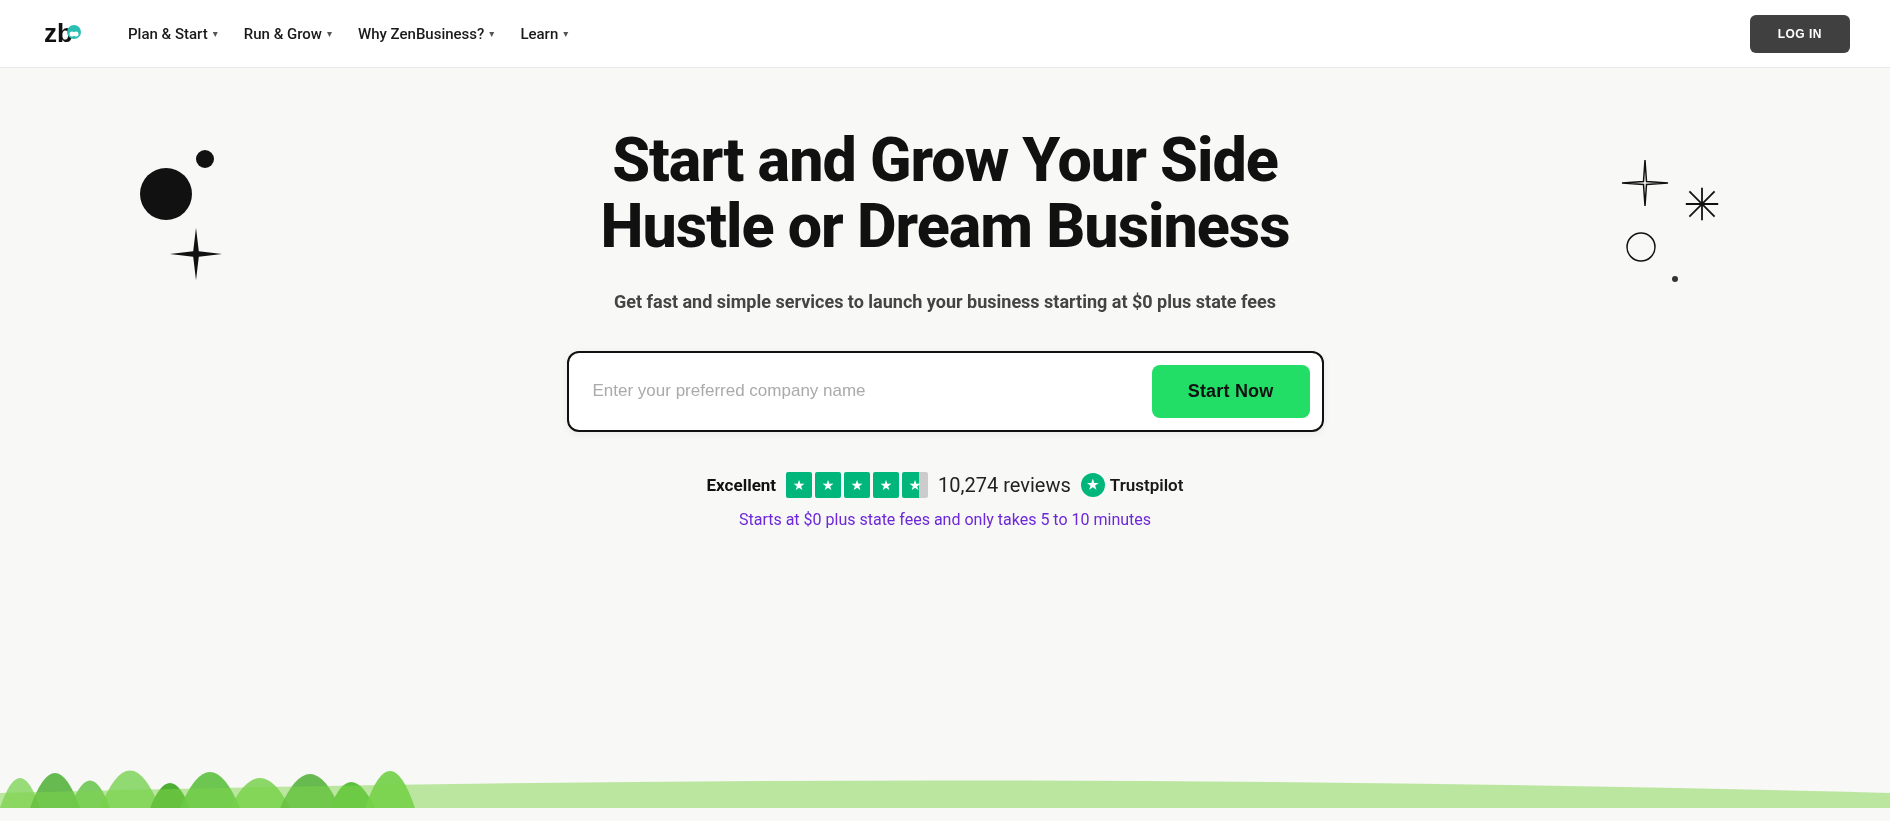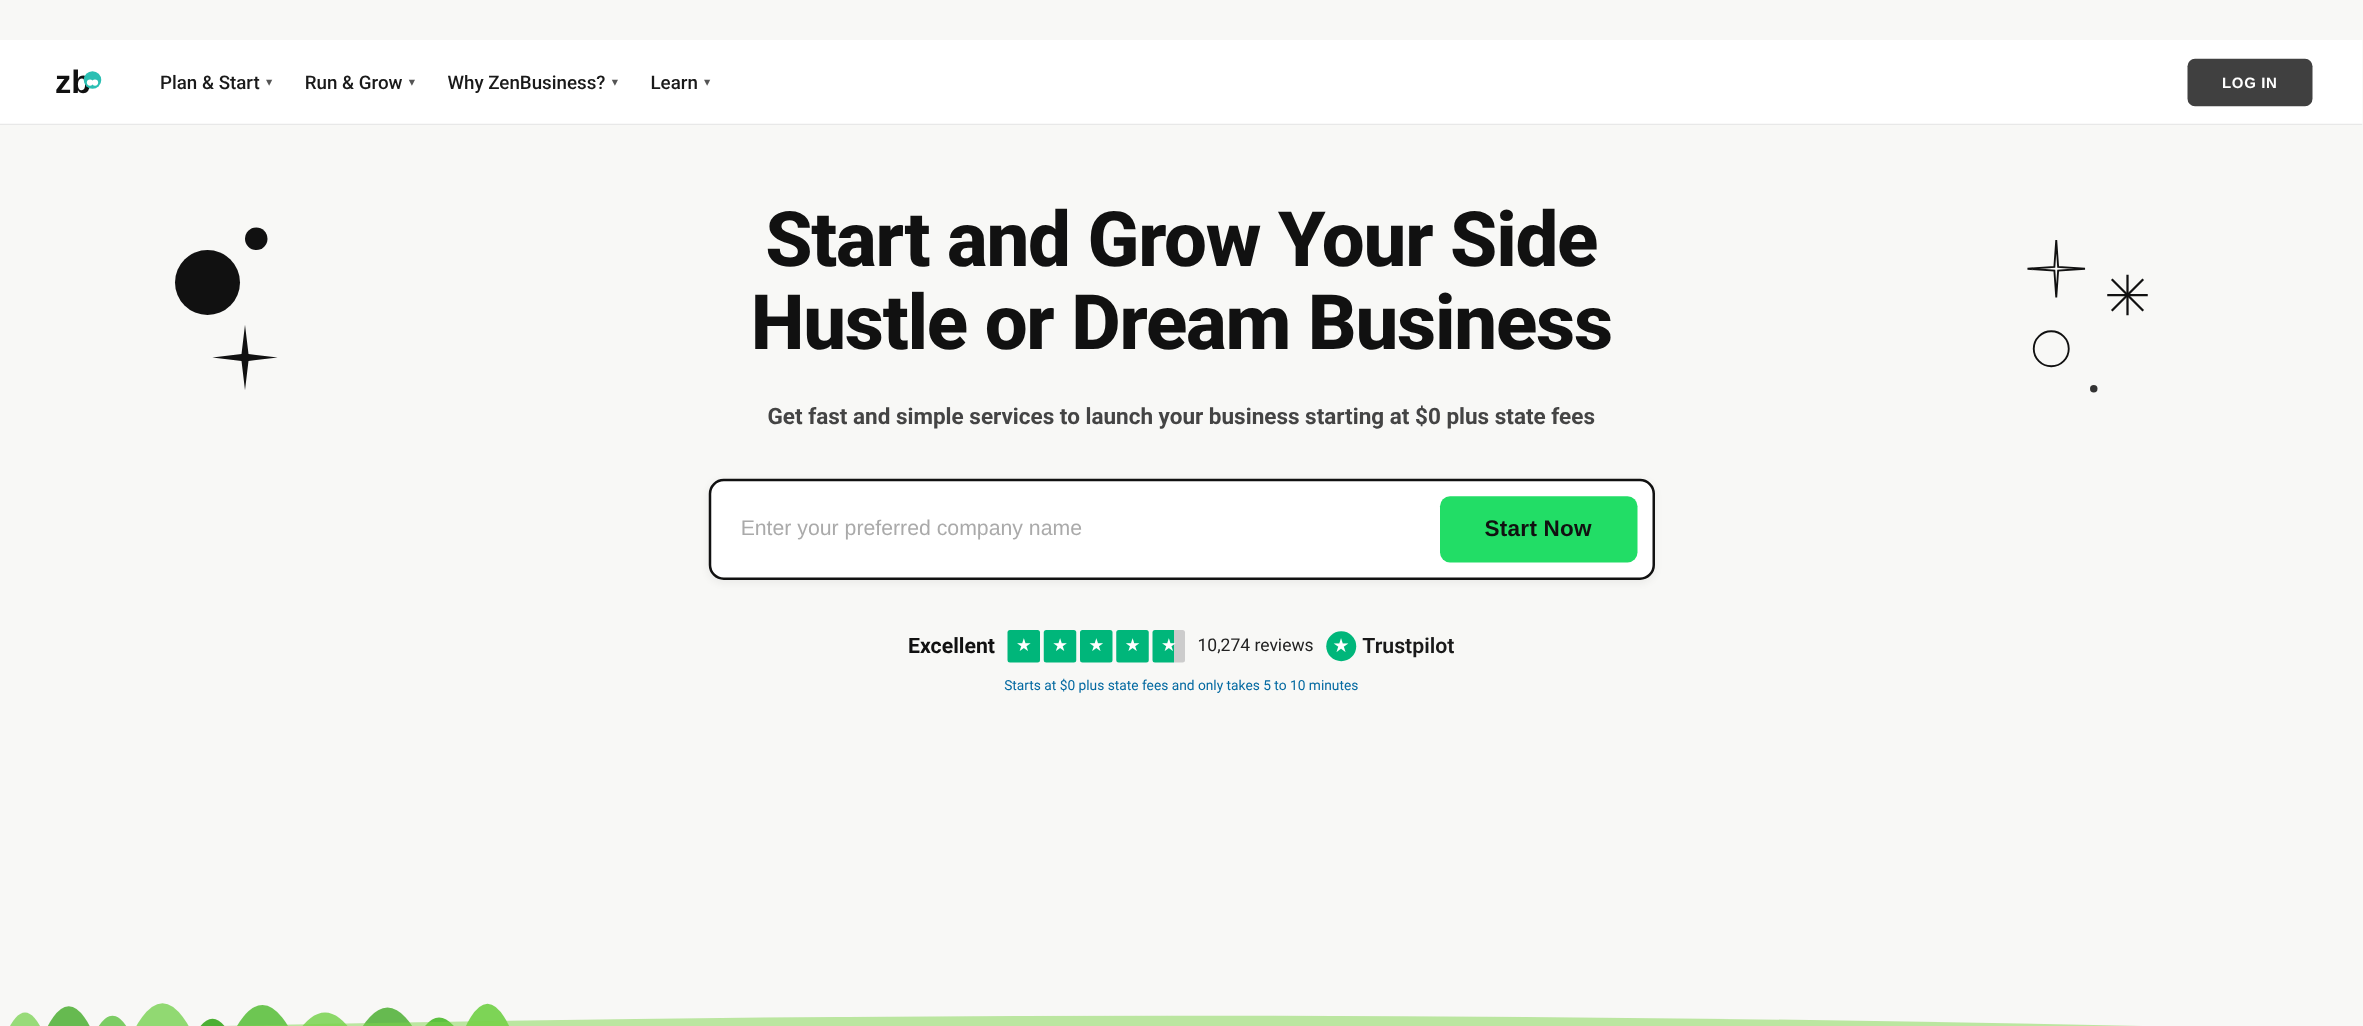--- a/index.html
+++ b/index.html
@@ -14,21 +14,20 @@
     nav {
       display: flex;
       align-items: center;
       justify-content: space-between;
       background: #fff;
       padding: 0 40px;
       height: 68px;
       border-bottom: 1px solid #e8e8e8;
       position: relative;
       z-index: 10;
-      margin-top: 32px;
     }
     .nav-left {
       display: flex;
       align-items: center;
       gap: 32px;
     }
     .logo {
       display: flex;
       align-items: center;
       gap: 6px;
@@ -218,21 +217,21 @@
       align-items: center;
       justify-content: center;
       color: #fff;
       font-size: 14px;
       border-radius: 2px;
     }
     .star-half {
       background: linear-gradient(to right, #00b67a 65%, #ddd 65%);
     }
     .trust-reviews {
-      font-size: 14px;
+      font-size: 20px;
       color: #222;
       font-weight: 400;
     }
     .trustpilot-logo {
       display: flex;
       align-items: center;
       gap: 5px;
       font-size: 17px;
       font-weight: 600;
       color: #191919;
@@ -242,22 +241,22 @@
       height: 24px;
       background: #00b67a;
       border-radius: 50%;
       display: flex;
       align-items: center;
       justify-content: center;
       color: #fff;
       font-size: 13px;
     }
     .trust-fine-print {
-      font-size: 11px;
-      color: #0369a1;
+      font-size: 16px;
+      color: #6d28d9;
     }
 
     
     .grass-container {
       position: absolute;
       bottom: 0;
       left: 0;
       right: 0;
       height: 80px;
       overflow: hidden;

